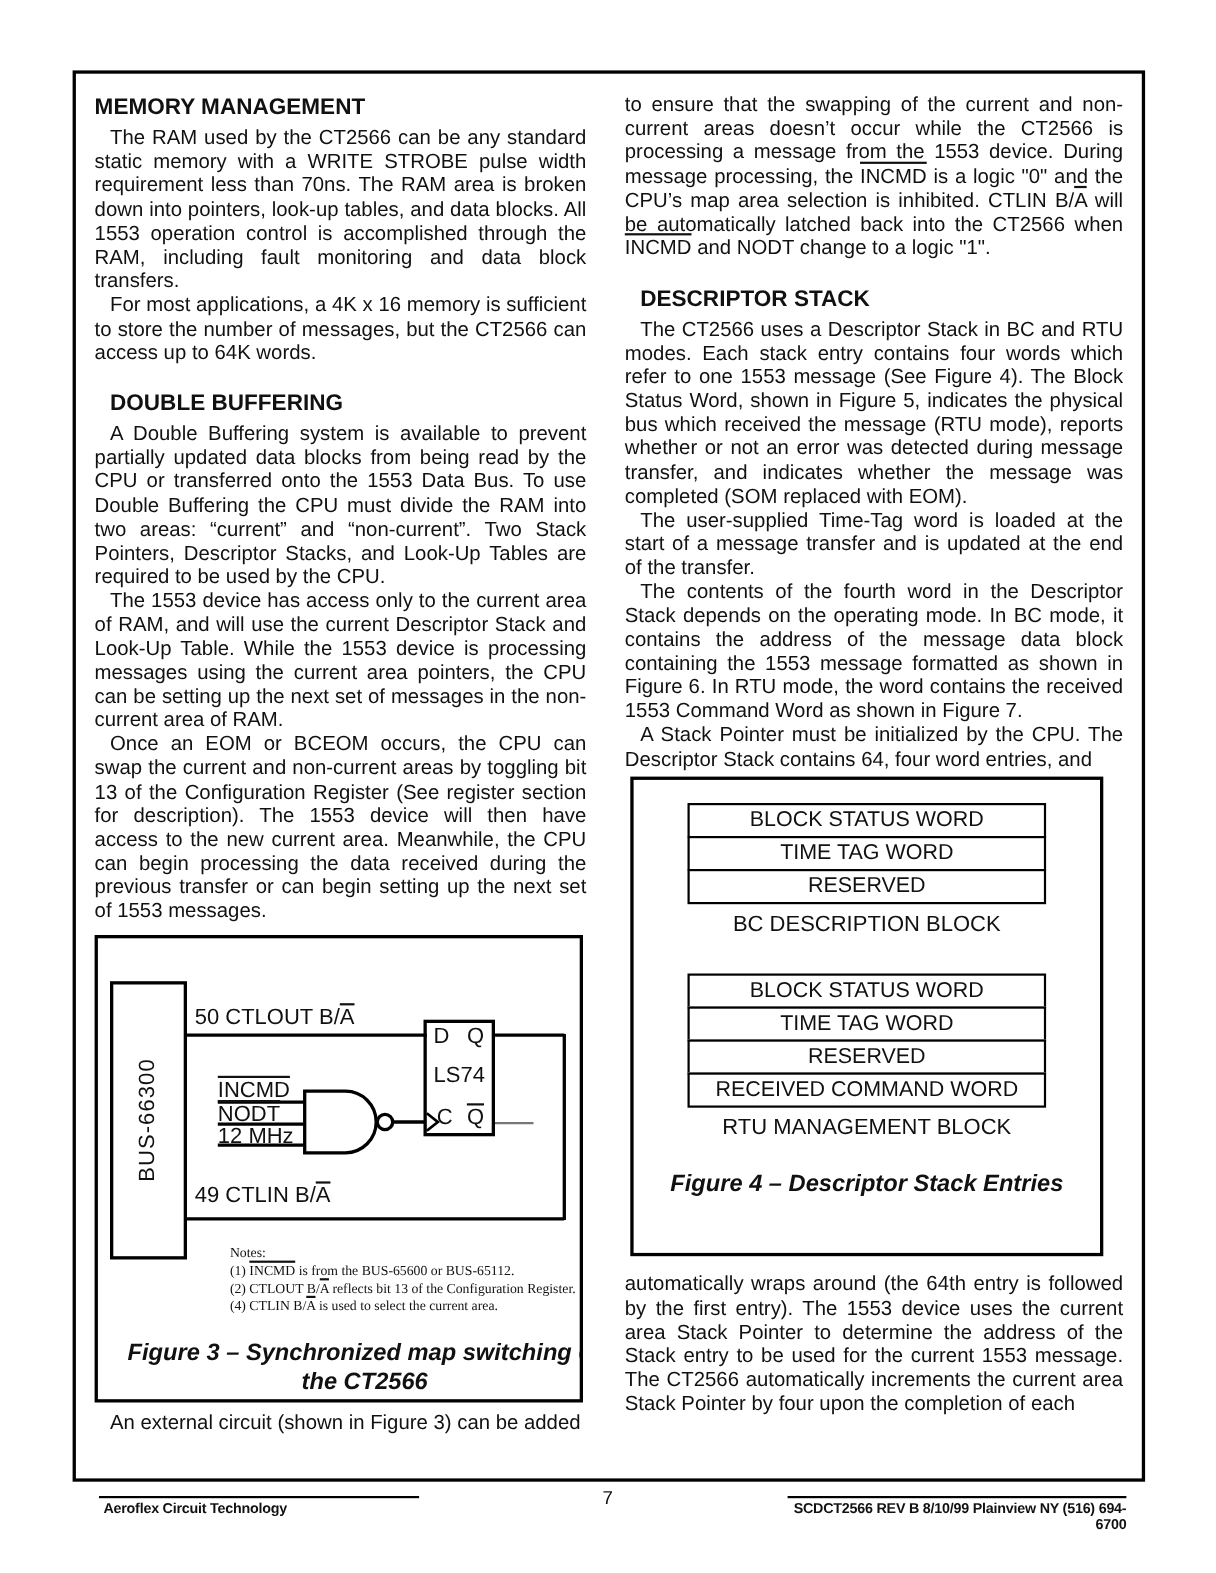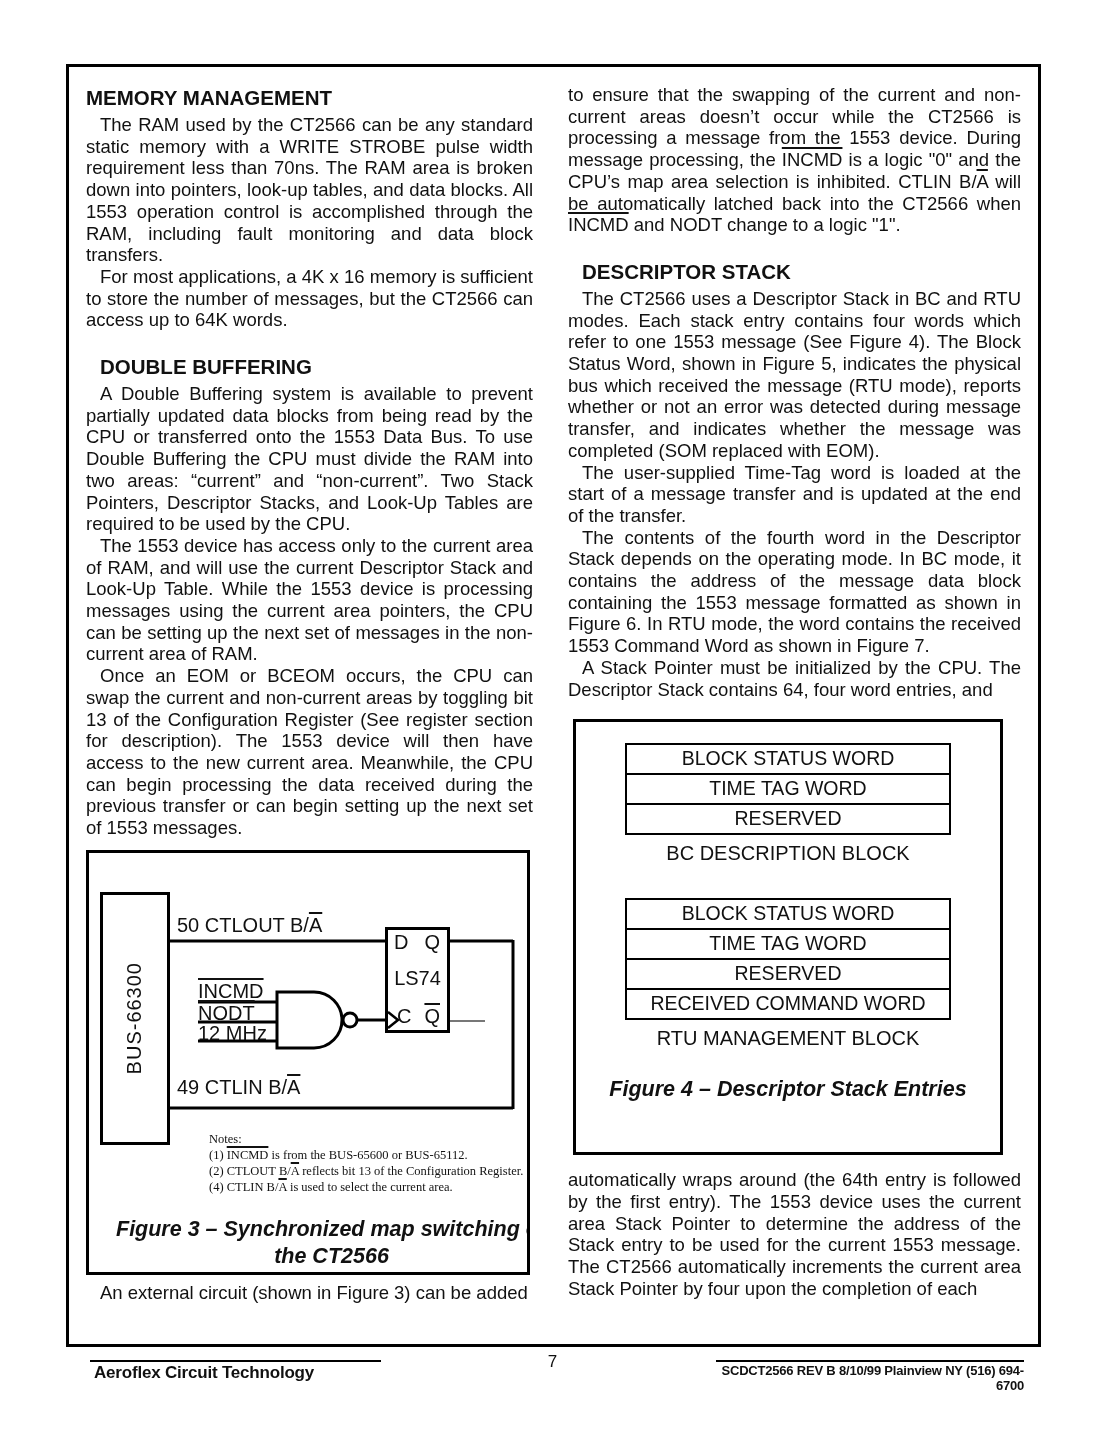--- a/index.html
+++ b/index.html
@@ -39,34 +39,34 @@
   .lbl-clk    { left:109px; top:170px; }
   .notes { position:absolute; left:120px; top:278px; font-size:12.5px; line-height:16px; }
   .notes .nt { margin-bottom:0;font-family:Liberation Serif, serif; }
   .cap3wrap { position:absolute; left:0; top:363px; width:438px; overflow:hidden; white-space:nowrap;
               font-weight:bold; font-style:italic; font-size:21.5px; line-height:27px; padding-left:27px; }
   .cap3line2 { position:absolute; left:0; top:390px; width:438px; text-align:center;
                font-weight:bold; font-style:italic; font-size:21.5px; line-height:27px;padding-left:47px; }
   .afterfig { margin-top:7px !important; }
 
   
-  .fig4 { position:relative; width:430px; height:436px; border:3px solid #000; margin:19px 0 14px 5px; background:#fff; padding-top:21px; }
+  .fig4 { position:relative; width:430px; height:436px; border:3px solid #000; margin:6px 0 14px 5px; background:#fff; padding-top:21px; }
   .stack { width:326px; margin:0 auto; }
   .stack2 { margin-top:33px; }
   .srow { height:32px; border:2px solid #000; margin-top:-2px; display:flex; align-items:center; justify-content:center;
           font-size:19.5px; background:#fff; }
   .srow:first-child { margin-top:0; }
   .blk-label { text-align:center; font-size:20px; margin-top:8px; }
   .cap4 { text-align:center; font-weight:bold; font-style:italic; font-size:21.5px; margin-top:29px; }
 
   
   .rule { position:absolute; height:2px; background:#000; }
   .rule-left  { left:90px;  top:1360px; width:291px; }
   .rule-right { left:716px; top:1360px; width:308px; }
-  .foot-left  { position:absolute; left:94px; top:1363px; font-size:17px; font-weight:bold; letter-spacing:-0.2px; }
+  .foot-left  { position:absolute; left:94px; top:1363px; font-size:13px; font-weight:bold; letter-spacing:-0.2px; }
   .foot-right { position:absolute; left:716px; top:1363px; width:308px; text-align:right; font-size:13px; font-weight:bold; letter-spacing:-0.2px; }
   .page-num   { position:absolute; left:0; top:1352px; width:1105px; text-align:center; font-size:17px; }
 </style>
 </head>
 <body>
 
 <div class="page-frame"></div>
 
 <div class="col col-left">
   <h1 class="sec">MEMORY MANAGEMENT</h1>

